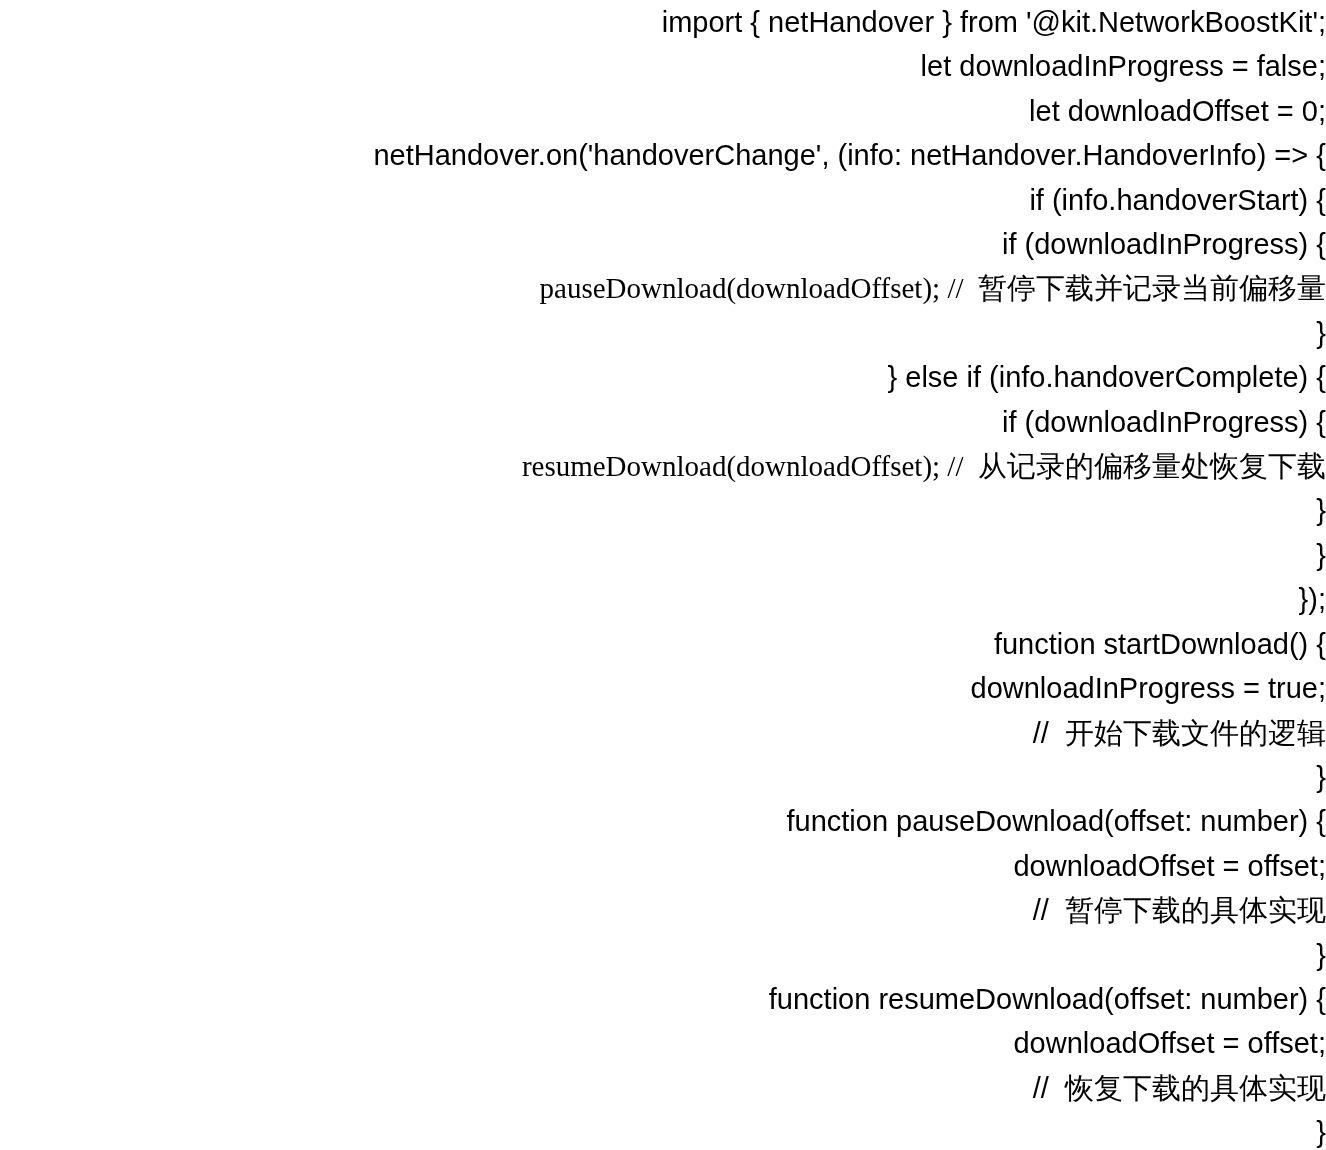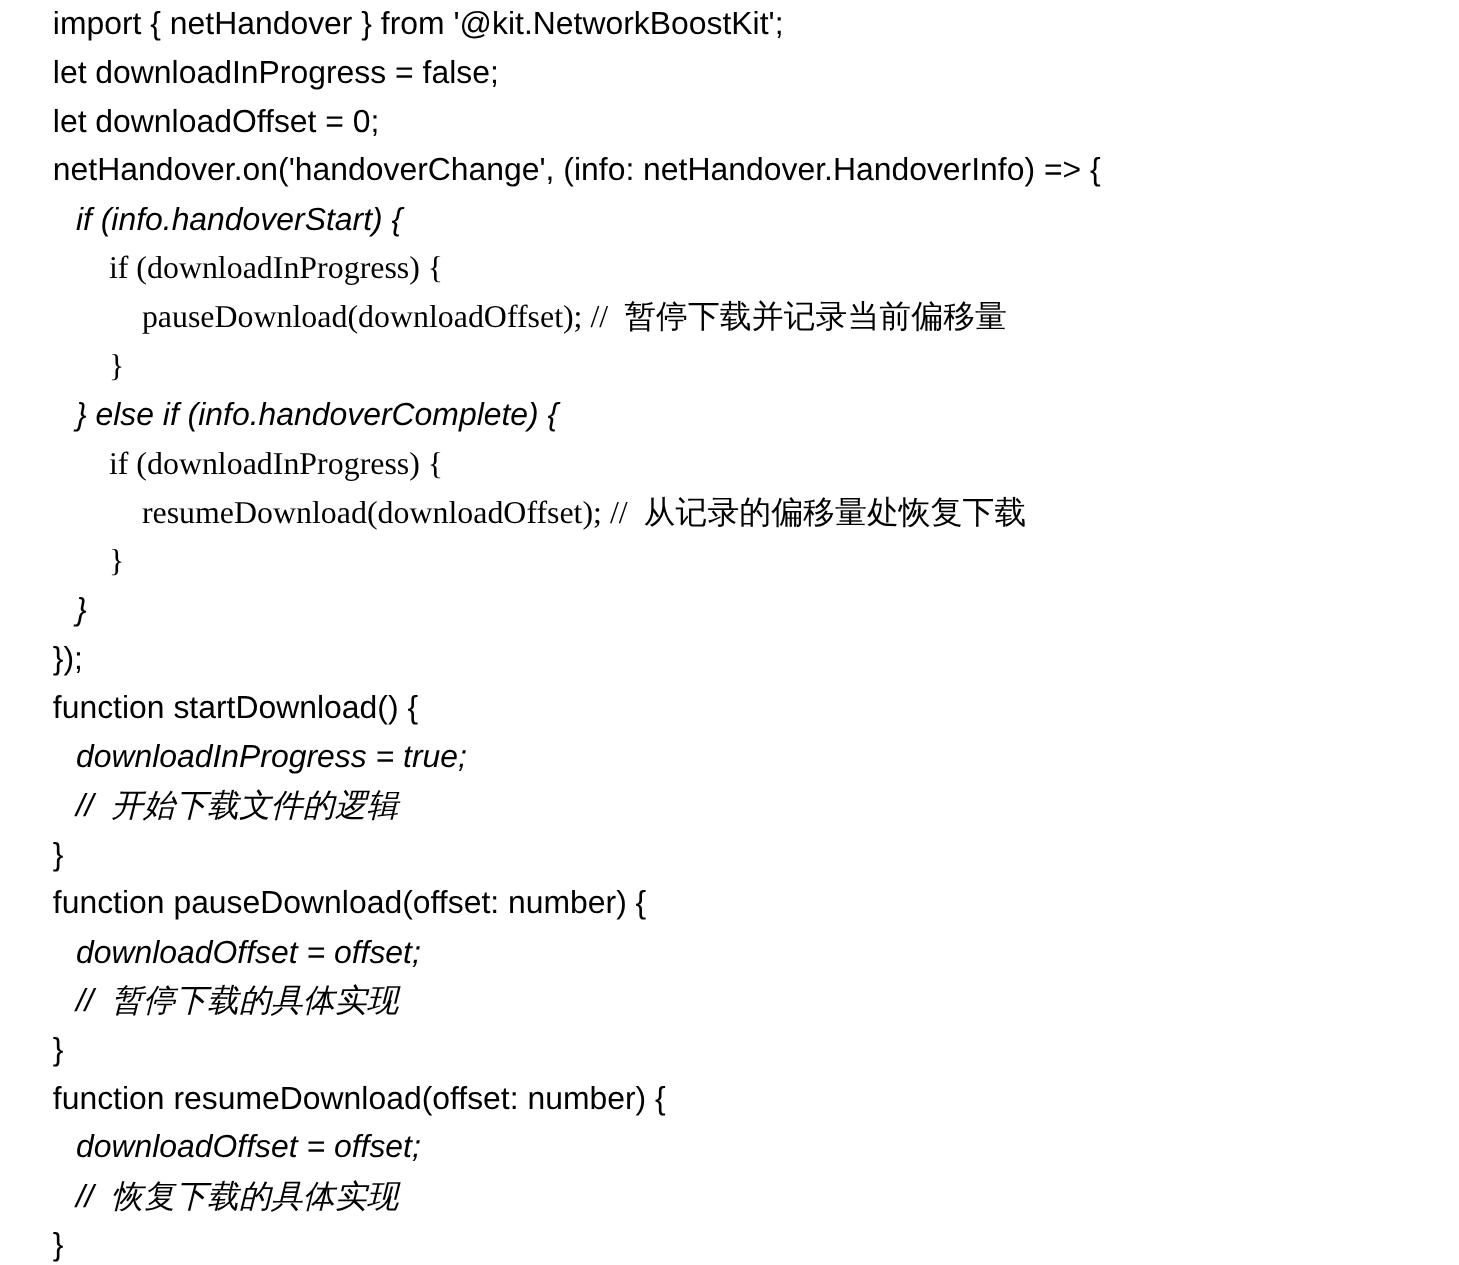--- a/index.html
+++ b/index.html
@@ -21,24 +21,25 @@
   .code-block {
     margin: 0;
     font-family: "Liberation Sans", "DejaVu Sans", sans-serif;
     font-size: 29px;
     line-height: 44.4px;
     font-weight: 400;
     letter-spacing: 0;
   }
   .code-line {
     white-space: pre;
+    text-align: right;
   }
   .i0 { padding-left: 0; }
-  .i1 { padding-left: 21px; font-style: italic; }
-  .i2 { padding-left: 51px; font-family: Liberation Serif, serif; }
+  .i1 { padding-left: 21px; }
+  .i2 { padding-left: 51px; }
   .i3 { padding-left: 81px; font-family: Liberation Serif, serif; }
 </style>
 </head>
 <body style="background-color: rgb(255, 255, 255); color: rgb(0, 0, 0);">
 
 <div class="code-snippet">
   <pre class="code-block"><div class="code-line i0">import { netHandover } from '@kit.NetworkBoostKit';</div><div class="code-line i0">let downloadInProgress = false;</div><div class="code-line i0">let downloadOffset = 0;</div><div class="code-line i0">netHandover.on('handoverChange', (info: netHandover.HandoverInfo) =&gt; {</div><div class="code-line i1">if (info.handoverStart) {</div><div class="code-line i2">if (downloadInProgress) {</div><div class="code-line i3">pauseDownload(downloadOffset); //  暂停下载并记录当前偏移量</div><div class="code-line i2">}</div><div class="code-line i1">} else if (info.handoverComplete) {</div><div class="code-line i2">if (downloadInProgress) {</div><div class="code-line i3">resumeDownload(downloadOffset); //  从记录的偏移量处恢复下载</div><div class="code-line i2">}</div><div class="code-line i1">}</div><div class="code-line i0">});</div><div class="code-line i0">function startDownload() {</div><div class="code-line i1">downloadInProgress = true;</div><div class="code-line i1">//  开始下载文件的逻辑</div><div class="code-line i0">}</div><div class="code-line i0">function pauseDownload(offset: number) {</div><div class="code-line i1">downloadOffset = offset;</div><div class="code-line i1">//  暂停下载的具体实现</div><div class="code-line i0">}</div><div class="code-line i0">function resumeDownload(offset: number) {</div><div class="code-line i1">downloadOffset = offset;</div><div class="code-line i1">//  恢复下载的具体实现</div><div class="code-line i0">}</div></pre>
 </div>
 
 </body></html>

